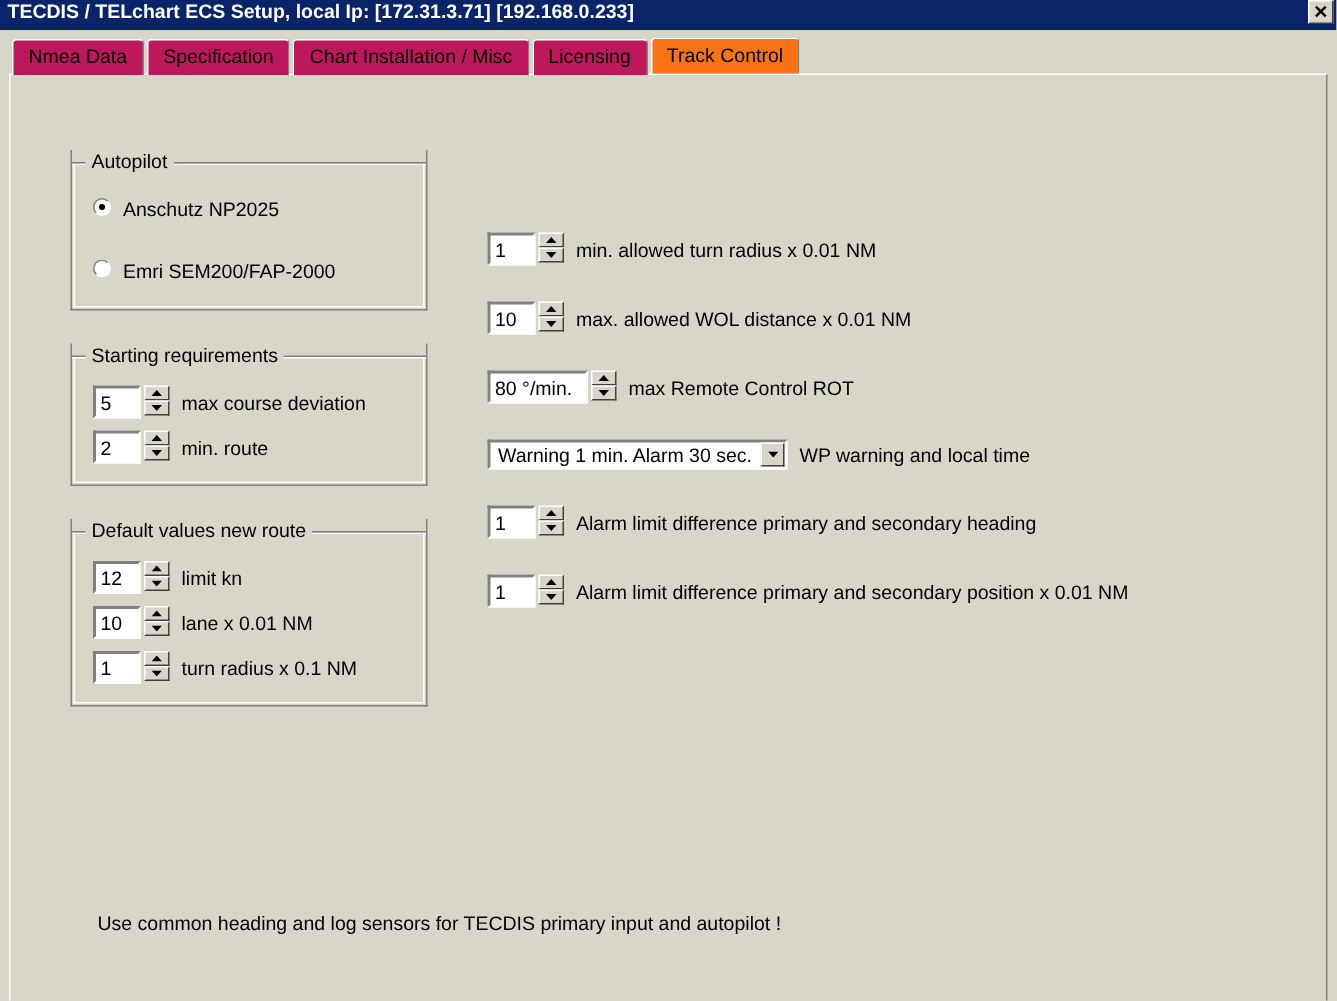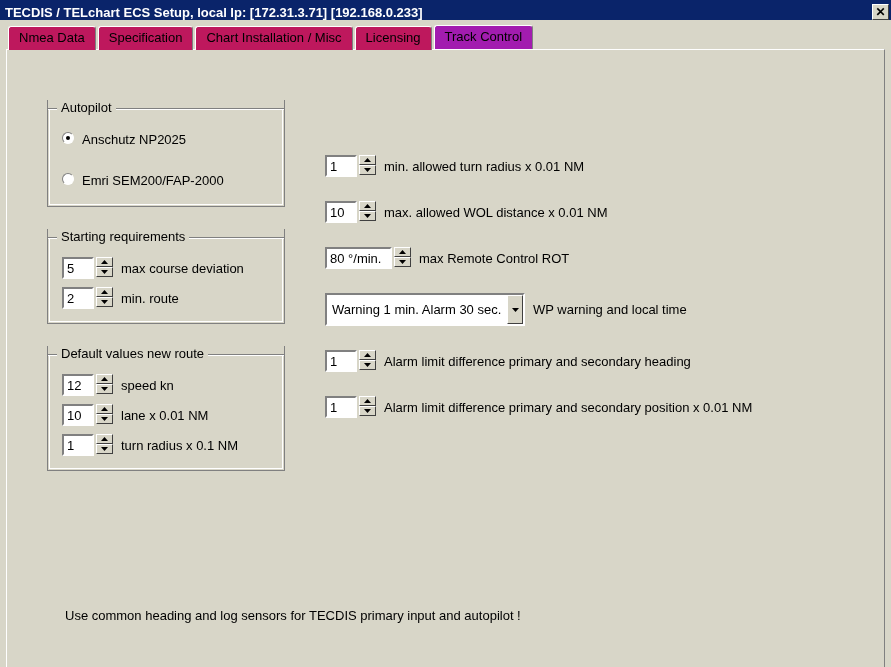--- a/index.html
+++ b/index.html
@@ -9,21 +9,21 @@
       background: #d8d6c8;
       width: 891px;
       height: 667px;
       overflow: hidden;
     }
     .titlebar {
       background: linear-gradient(to bottom, #0a246a, #0a246a);
       color: white;
       height: 20px;
       display: flex;
-      align-items: flex-end;
+      align-items: flex-start;
       justify-content: space-between;
       padding: 0 2px 0 5px;
       font-weight: bold;
       font-size: 13px;
     }
     .titlebar-text { white-space: nowrap; }
     .close-btn {
       width: 17px;
       height: 16px;
       background: #d8d6c8;
@@ -54,21 +54,21 @@
       border-top-left-radius: 3px;
       border-top-right-radius: 3px;
       margin-right: 2px;
       background: #be185d;
       cursor: pointer;
       font-size: 13px;
       position: relative;
       top: 1px;
     }
     .tab.active {
-      background: #a21caf;
+      background: #f97316;
       z-index: 3;
       padding-bottom: 5px;
       top: 0;
     }
     .panel {
       border: 1px solid;
       border-color: #fff #808080 #808080 #fff;
       margin: 0 6px 6px 6px;
       height: 620px;
       background: #d8d6c8;
@@ -185,21 +185,21 @@
       justify-content: center;
       cursor: pointer;
       line-height: 1;
     }
     .spin-btn svg polygon { fill: black; }
     .dropdown {
       display: flex;
       border: 2px solid;
       border-color: #808080 #fff #fff #808080;
       background: #fff;
-      height: 33px;
+      height: 20px;
       width: 200px;
     }
     .dropdown-val {
       flex: 1;
       padding: 1px 5px;
       font-size: 13px;
       display: flex;
       align-items: center;
     }
     .dropdown-btn {
@@ -315,21 +315,21 @@
                     <polygon points="3.5,0 7,4 0,4"></polygon>
                   </svg>
                 </div>
               <div class="spin-btn">
                   <svg width="7" height="4">
                     <polygon points="0,0 7,0 3.5,4"></polygon>
                   </svg>
                 </div>
             </div>
           </div>
-          <span class="label">speed kn</span>
+          <span class="label">limit kn</span>
         </div>
         <div class="field-row">
           <div class="spinner">
             <input class="spinner-input" value="10" style="">
             <div class="spinner-btns">
               <div class="spin-btn">
                   <svg width="7" height="4">
                     <polygon points="3.5,0 7,4 0,4"></polygon>
                   </svg>
                 </div>

